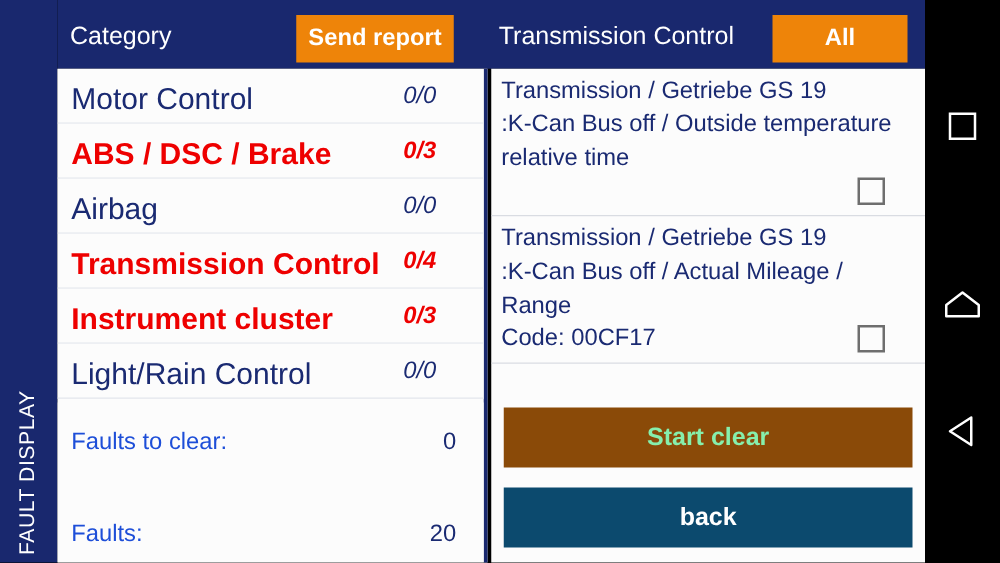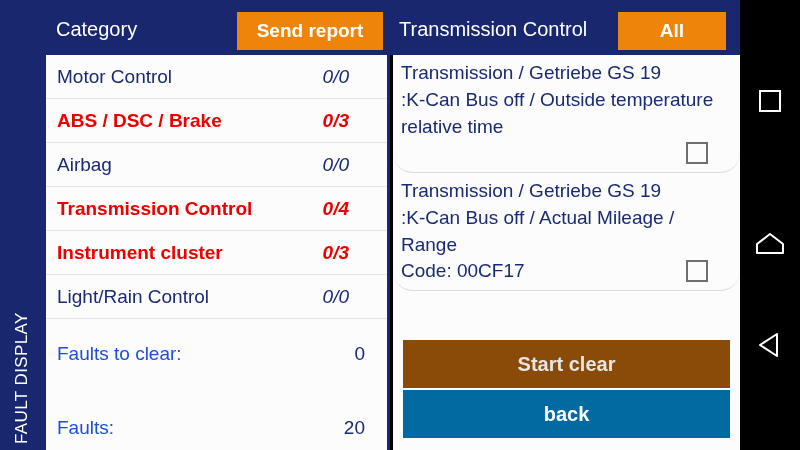--- a/index.html
+++ b/index.html
@@ -65,21 +65,21 @@
     background: #EE8409;
     border: 0;
     color: #FFFFFF;
     font-family: "Liberation Sans", sans-serif;
     font-size: 19px;
     font-weight: bold;
     text-align: center;
     padding: 0;
     cursor: pointer;
   }
-  .hbtn.send { left: 191px; top: 12px; width: 146px; height: 38px; }
+  .hbtn.send { left: 191px; top: 12px; width: 126px; height: 38px; }
   .hbtn.all  { left: 572px; top: 12px; width: 108px; height: 38px; }
 
   
   .left-panel {
     position: absolute;
     left: 46px; top: 55px;
     width: 344px; height: 395px;
     background: #FCFCFC;
     border-right: 3px solid #19286E;
     box-sizing: border-box;
@@ -95,21 +95,21 @@
     position: relative;
     height: 44px;
     border-bottom: 1px solid #E2E5EC;
     box-sizing: border-box;
     background: #FCFCFC;
     cursor: pointer;
   }
   .cat-name {
     position: absolute;
     left: 11px; top: 11px;
-    font-size: 19px;
+    font-size: 24px;
     color: #1A2A72;
     white-space: nowrap;
   }
   .cat-count {
     position: absolute;
     right: 38px; top: 11px;
     font-size: 19px;
     color: #1A2A72;
     white-space: nowrap;
     font-style: italic;
@@ -151,21 +151,20 @@
     width: 347px; height: 395px;
     background: #FCFCFC;
     overflow: hidden;
   }
   .fault-card {
     position: relative;
     padding: 4px 8px 2px 8px;
     border-bottom: 1px solid #D9DCE2;
     box-sizing: border-box;
     cursor: pointer;
-    border-radius: 20px;
   }
   .fault-title {
     font-size: 19px;
     color: #1A2A72;
     line-height: 27px;
     white-space: nowrap;
   }
   .fault-desc {
     font-size: 19px;
     color: #1A2A72;
@@ -207,25 +206,25 @@
     padding: 0;
     font-family: "Liberation Sans", sans-serif;
     font-size: 20px;
     font-weight: bold;
     text-align: center;
     line-height: 48px;
     cursor: pointer;
   }
   .abtn.disabled {
     background: #8A4A08;
-    color: #e5e5e5;
-    margin-bottom: 2px;
+    color: #86efac;
+    margin-bottom: 16px;
   }
   .abtn.primary {
-    background: #0369a1;
+    background: #0c4a6e;
     color: #FFFFFF;
   }
 
   
   .navbar {
     position: absolute;
     left: 740px; top: 0;
     width: 60px; height: 450px;
     background: #000000;
   }

